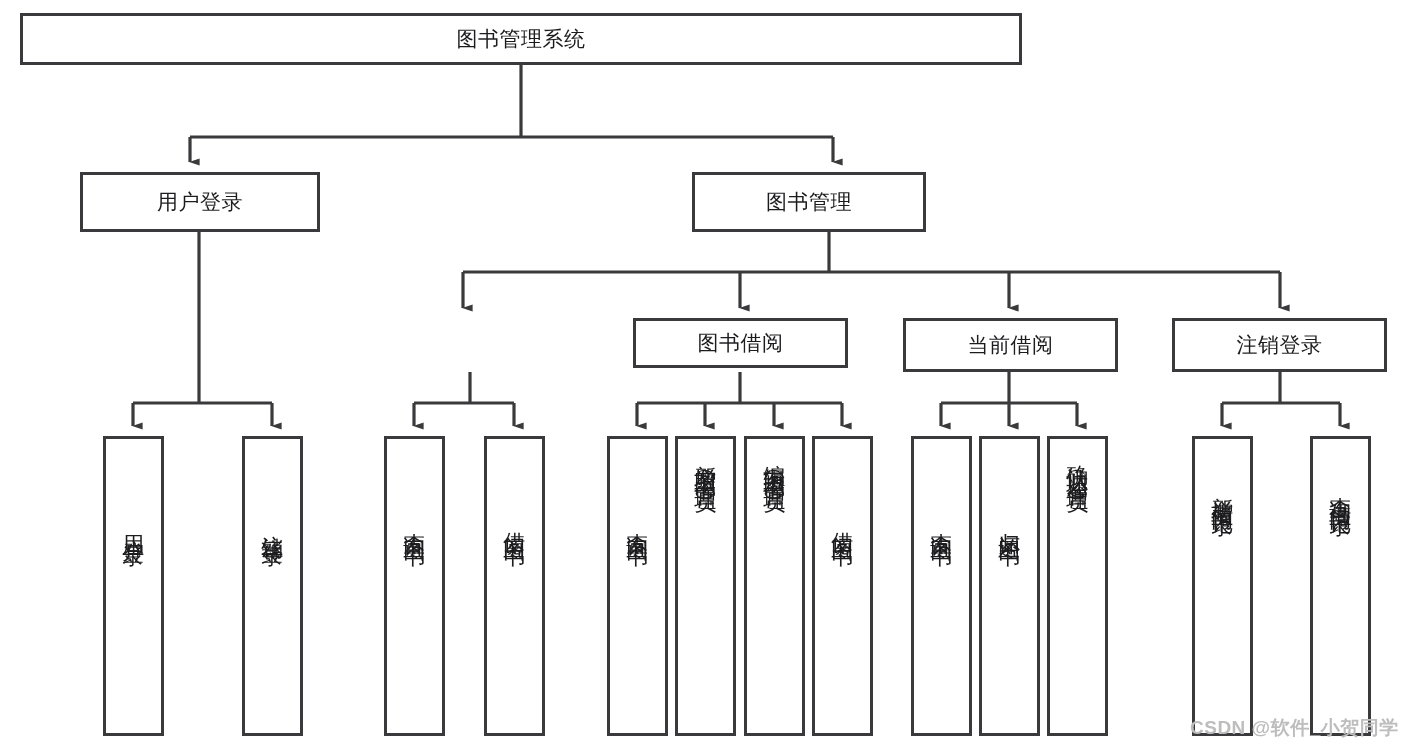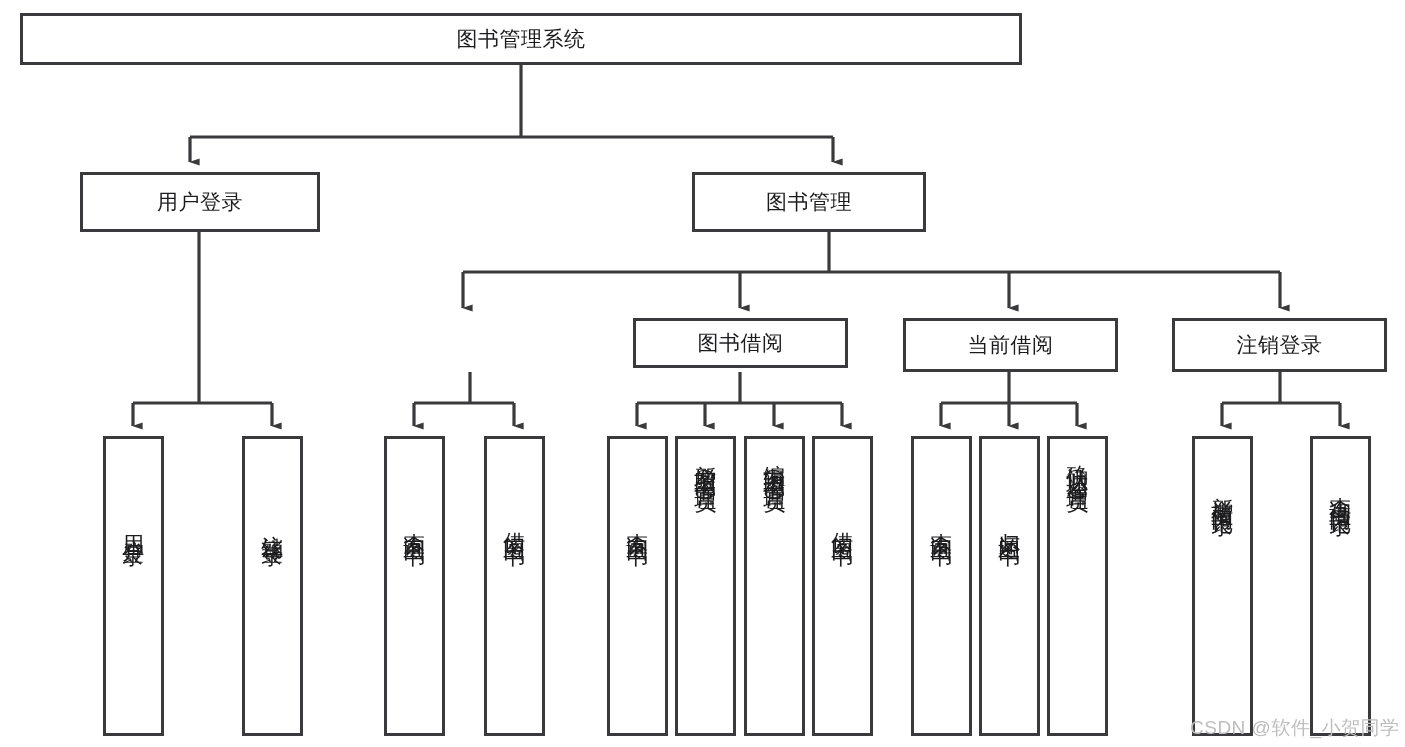--- a/index.html
+++ b/index.html
@@ -54,20 +54,21 @@
     white-space: nowrap;
     letter-spacing: 4px;
     font-size: 22px;
   }
   .watermark {
     position: absolute;
     font-size: 19px;
     color: #bdbdbd;
     white-space: nowrap;
     letter-spacing: 0.5px;
+    font-weight: bold;
   }
 </style>
 </head>
 <body>
 
 <div id="canvas">
 
   <svg class="edges" viewBox="0 0 1405 747">
     <defs>
       <marker id="arrow" markerWidth="9" markerHeight="11" refX="3.6" refY="9.6" orient="auto" markerUnits="userSpaceOnUse">

